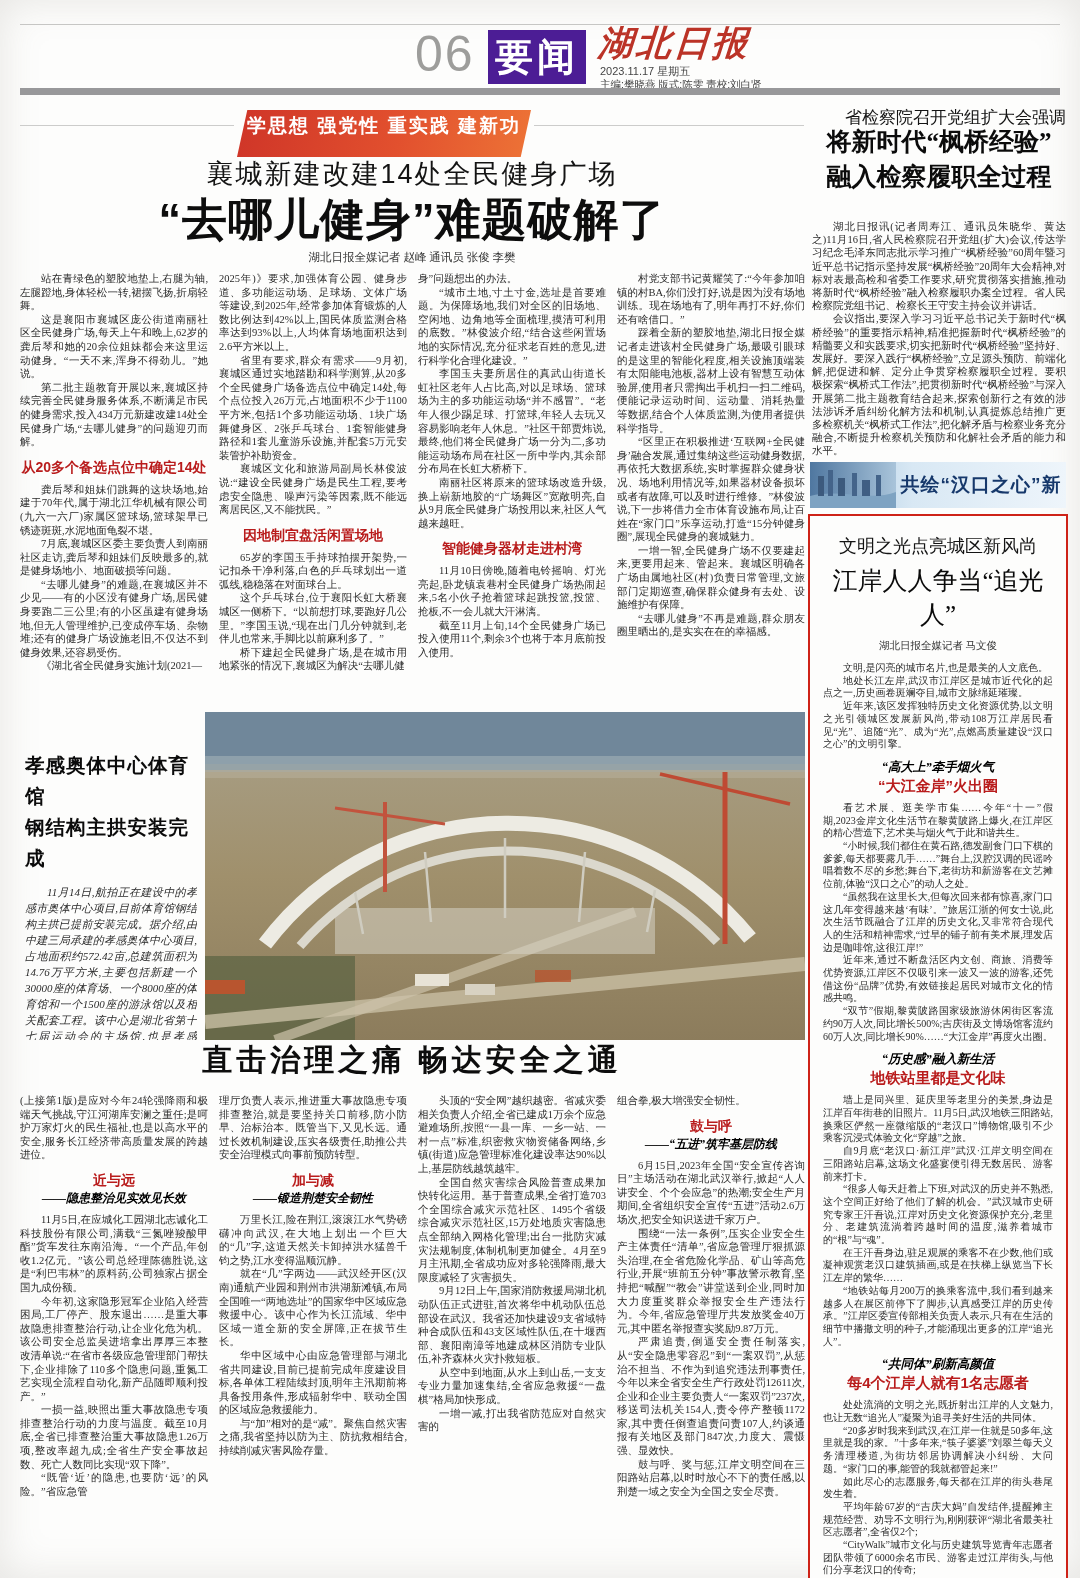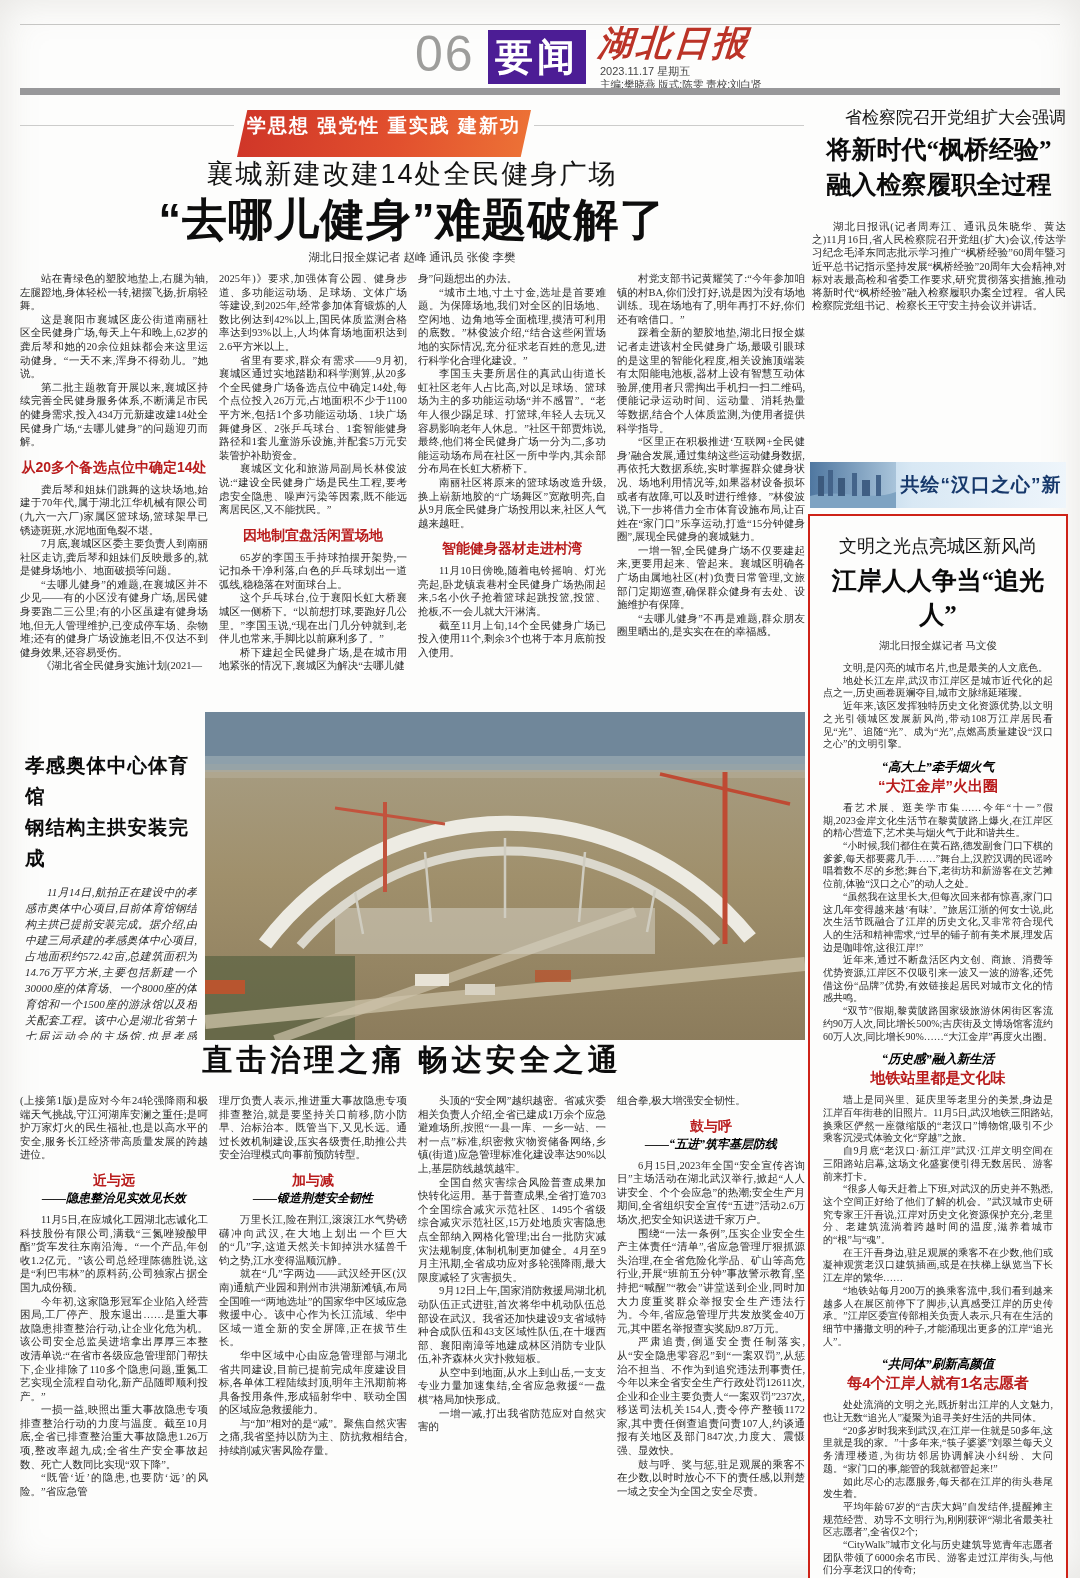--- a/index.html
+++ b/index.html
@@ -38,32 +38,32 @@
   .sub-k{font-style:italic;font-weight:700;font-size:12px;line-height:17px;color:#000;}
   
   .xg-block{left:25px;top:750px;width:172px;height:290px;overflow:hidden;}
   .xg-head{font-family:"Liberation Sans",sans-serif;font-weight:900;font-size:19.5px;line-height:31px;color:#0b0b0b;letter-spacing:1px;}
   .xg-body .para{font-style:italic;font-size:11px;line-height:16px;}
   .photo-frame{left:205px;top:712px;width:600px;height:328px;overflow:hidden;background:#9a9078;}
   
   .bottomhead{left:20px;top:1040px;width:784px;text-align:center;font-weight:700;font-size:30px;letter-spacing:4px;color:#0d0d0d;}
   
   .jx-kicker{left:812px;top:106px;width:254px;text-align:right;font-family:"Liberation Sans",sans-serif;font-size:17px;color:#141414;}
-  .jx-head{left:812px;top:132px;width:254px;text-align:center;font-weight:900;font-size:25px;line-height:35px;color:#0b0b0b;}
+  .jx-head{left:812px;top:124px;width:254px;text-align:center;font-weight:900;font-size:25px;line-height:35px;color:#0b0b0b;}
   .jx-body{left:812px;top:220px;width:254px;height:238px;overflow:hidden;}
   .jx-body .para{font-size:10.5px;line-height:13.2px;}
   .hk-banner{left:810px;top:462px;width:256px;height:46px;display:flex;align-items:stretch;
              background:linear-gradient(90deg,#9fc2dd,#d8e8f4 40%,#eef5fb);}
   .hk-thumb{width:86px;height:46px;flex:0 0 auto;}
   .hk-title{flex:1;text-align:center;font-family:"Liberation Sans",sans-serif;font-weight:700;
             font-size:19px;line-height:46px;color:#16386b;letter-spacing:1px;}
   .redbox{left:808px;top:514px;width:260px;height:1086px;border:2.5px solid #ce2318;box-sizing:border-box;
           padding:14px 13px;overflow:hidden;background:#fdfdfc;}
   .ja-kicker{text-align:center;font-family:"Liberation Sans",sans-serif;font-size:18px;color:#141414;margin-top:4px;}
-  .ja-head{text-align:center;font-weight:700;font-size:25px;line-height:34px;color:#0a0a0a;margin-top:6px;}
+  .ja-head{text-align:center;font-weight:400;font-size:25px;line-height:34px;color:#0a0a0a;margin-top:6px;}
   .ja-by{text-align:center;font-size:10.5px;color:#333;margin:7px 0 9px;}
   .redbox .para{font-size:10px;line-height:12.7px;}
   .redbox .sub-H{font-size:15px;}
   .redbox .sub-k{font-size:12.5px;}
 </style>
 </head>
 <body>
 
 <div class="page">
 
@@ -197,30 +197,31 @@
     </div>
   <div class="newscol" style="left:617px;top:1094px;height:484px;">
       <p class="para cont">组合拳,极大增强安全韧性。</p>
       <div class="subhead">
         <div class="sub-H">鼓与呼</div>
         <div class="sub-k">——“五进”筑牢基层防线</div>
       </div>
       <p class="para">6月15日,2023年全国“安全宣传咨询日”主场活动在湖北武汉举行,掀起“人人讲安全、个个会应急”的热潮;安全生产月期间,全省组织安全宣传“五进”活动2.6万场次,把安全知识送进千家万户。</p>
       <p class="para">围绕“一法一条例”,压实企业安全生产主体责任“清单”,省应急管理厅狠抓源头治理,在全省危险化学品、矿山等高危行业,开展“班前五分钟”事故警示教育,坚持把“喊醒”“教会”讲堂送到企业,同时加大力度重奖群众举报安全生产违法行为。今年,省应急管理厅共发放奖金40万元,其中匿名举报查实奖励9.87万元。</p>
       <p class="para">严肃追责,倒逼安全责任制落实,从“安全隐患零容忍”到“一案双罚”,从惩治不担当、不作为到追究违法刑事责任,今年以来全省安全生产行政处罚12611次,企业和企业主要负责人“一案双罚”237次,移送司法机关154人,责令停产整顿1172家,其中责任倒查追责问责107人,约谈通报有关地区及部门847次,力度大、震慑强、显效快。</p>
-      <p class="para">鼓与呼、奖与惩,驻足观展的乘客不在少数,以时时放心不下的责任感,以荆楚一域之安全为全国之安全尽责。</p>
+      <p class="para">鼓与呼、奖与惩,江岸文明空间在三阳路站启幕,以时时放心不下的责任感,以荆楚一域之安全为全国之安全尽责。</p>
     </div>
 
   <div class="abs jx-kicker">省检察院召开党组扩大会强调</div>
   <div class="abs jx-head">
     <div>将新时代“枫桥经验”</div>
     <div>融入检察履职全过程</div>
   </div>
   <div class="abs jx-body">
       <p class="para">湖北日报讯(记者周寿江、通讯员朱晓华、黄达之)11月16日,省人民检察院召开党组(扩大)会议,传达学习纪念毛泽东同志批示学习推广“枫桥经验”60周年暨习近平总书记指示坚持发展“枫桥经验”20周年大会精神,对标对表最高检和省委工作要求,研究贯彻落实措施,推动将新时代“枫桥经验”融入检察履职办案全过程。省人民检察院党组书记、检察长王守安主持会议并讲话。</p>
+      <p class="para">会议指出,要深入学习习近平总书记关于新时代“枫桥经验”的重要指示精神,精准把握新时代“枫桥经验”的精髓要义和实践要求,切实把新时代“枫桥经验”坚持好、发展好。要深入践行“枫桥经验”,立足源头预防、前端化解,把促进和解、定分止争贯穿检察履职全过程。要积极探索“枫桥式工作法”,把贯彻新时代“枫桥经验”与深入开展第二批主题教育结合起来,探索创新行之有效的涉法涉诉矛盾纠纷化解方法和机制,认真提炼总结推广更多检察机关“枫桥式工作法”,把化解矛盾与检察业务充分融合,不断提升检察机关预防和化解社会矛盾的能力和水平。</p>
     </div>
 
   <div class="abs hk-banner">
     <svg class="hk-thumb" viewBox="0 0 86 46">
       <defs>
         <linearGradient id="city" x1="0" y1="0" x2="1" y2="0">
           <stop offset="0" stop-color="#4f77a0"></stop>
             <stop offset="1" stop-color="#a9c4da"></stop>
         </linearGradient>
       </defs>

